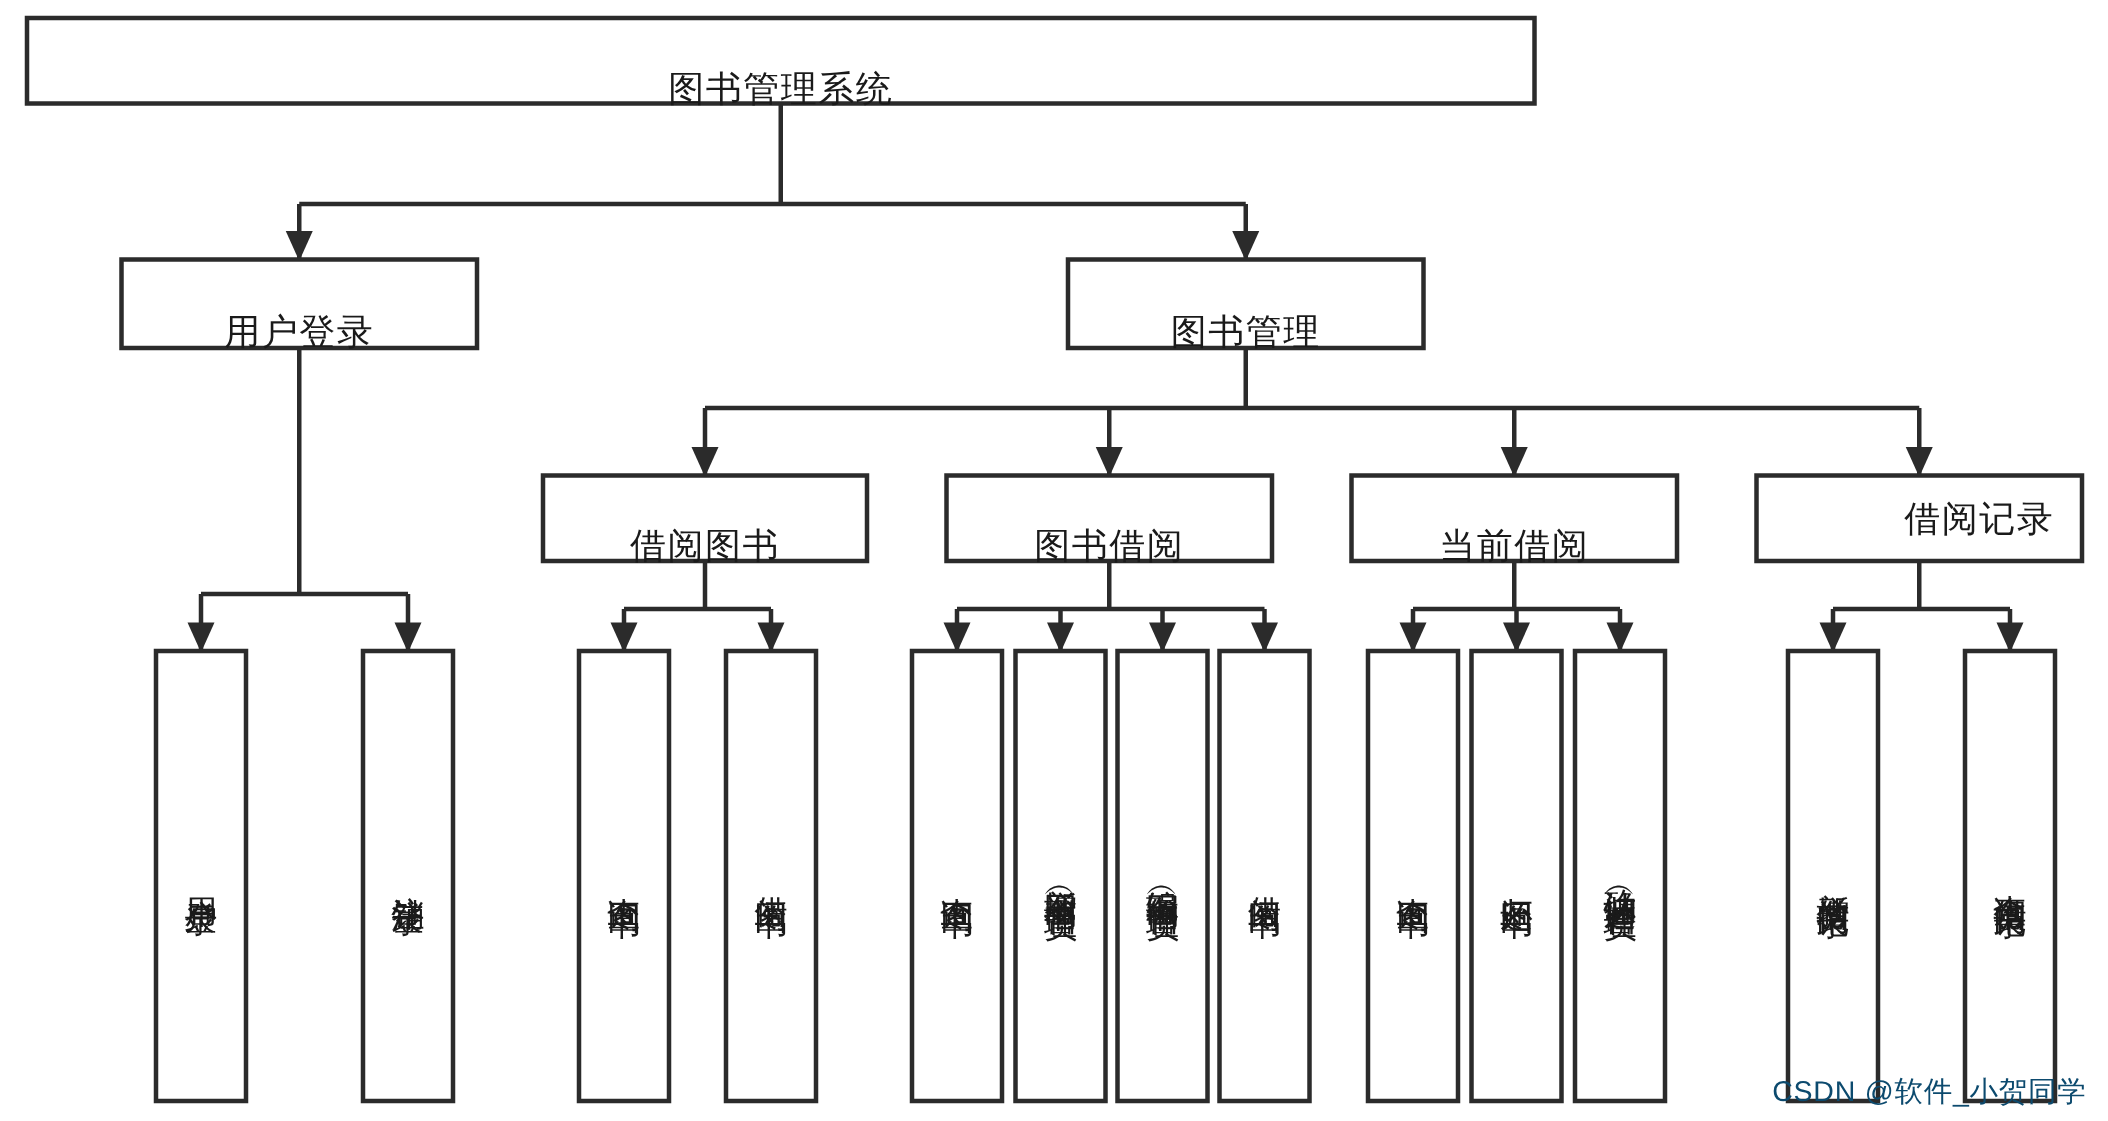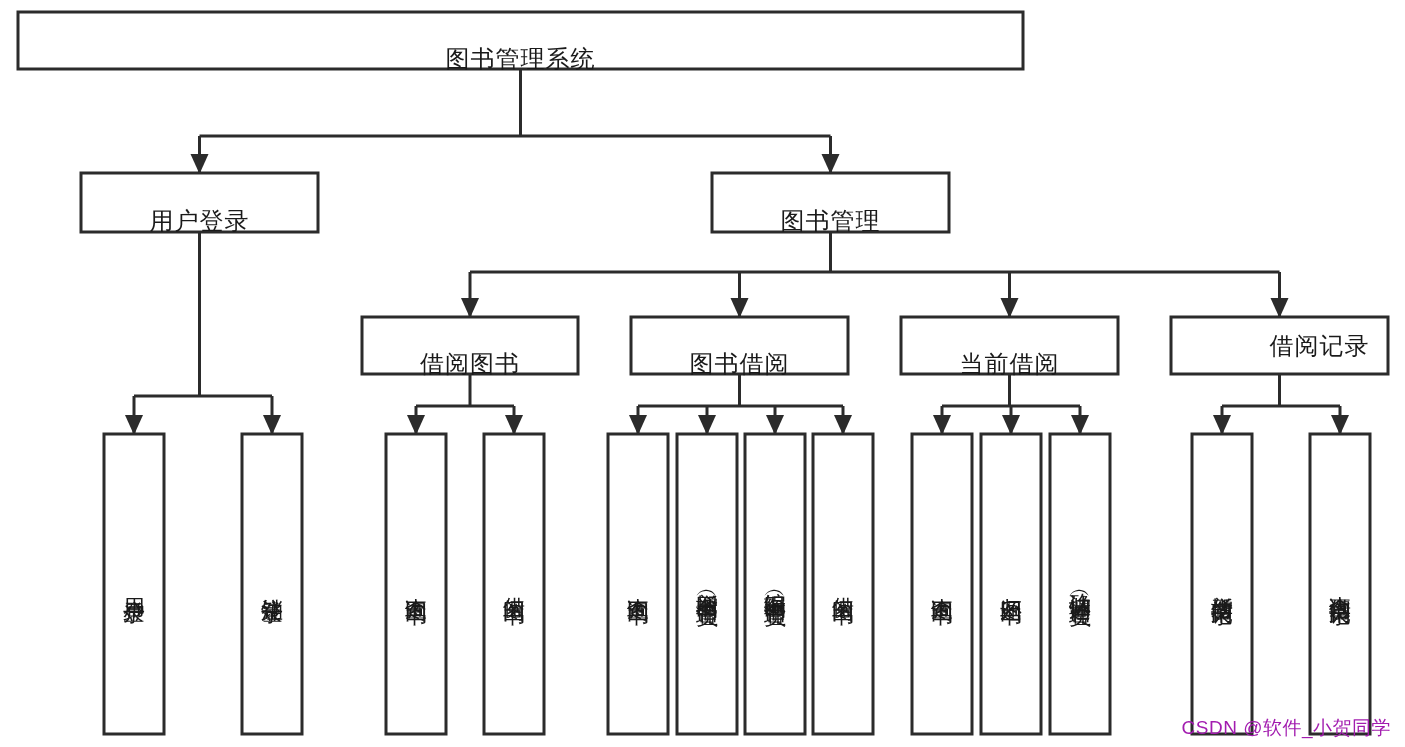--- a/index.html
+++ b/index.html
@@ -72,21 +72,21 @@
     white-space: nowrap;
     letter-spacing: 1px;
     margin-top: 36px;
   }
   #watermark {
     position: absolute;
     right: 14px;
     bottom: 6px;
     font-family: "Liberation Sans", "DejaVu Sans", sans-serif;
     font-size: 19px;
-    color: #a21caf;
+    color: #0c4a6e;
     letter-spacing: 0.5px;
     pointer-events: none;
     user-select: none;
   }
 </style>
 </head>
 <body>
 
 <div id="diagram-root">
 

